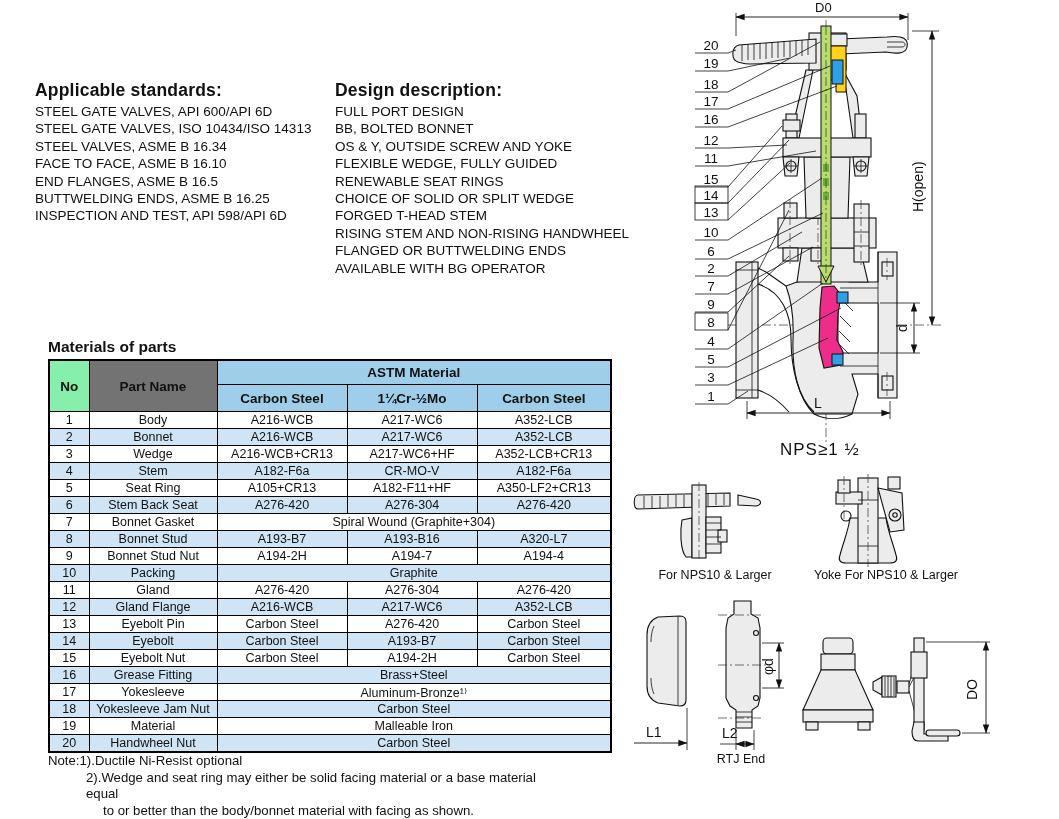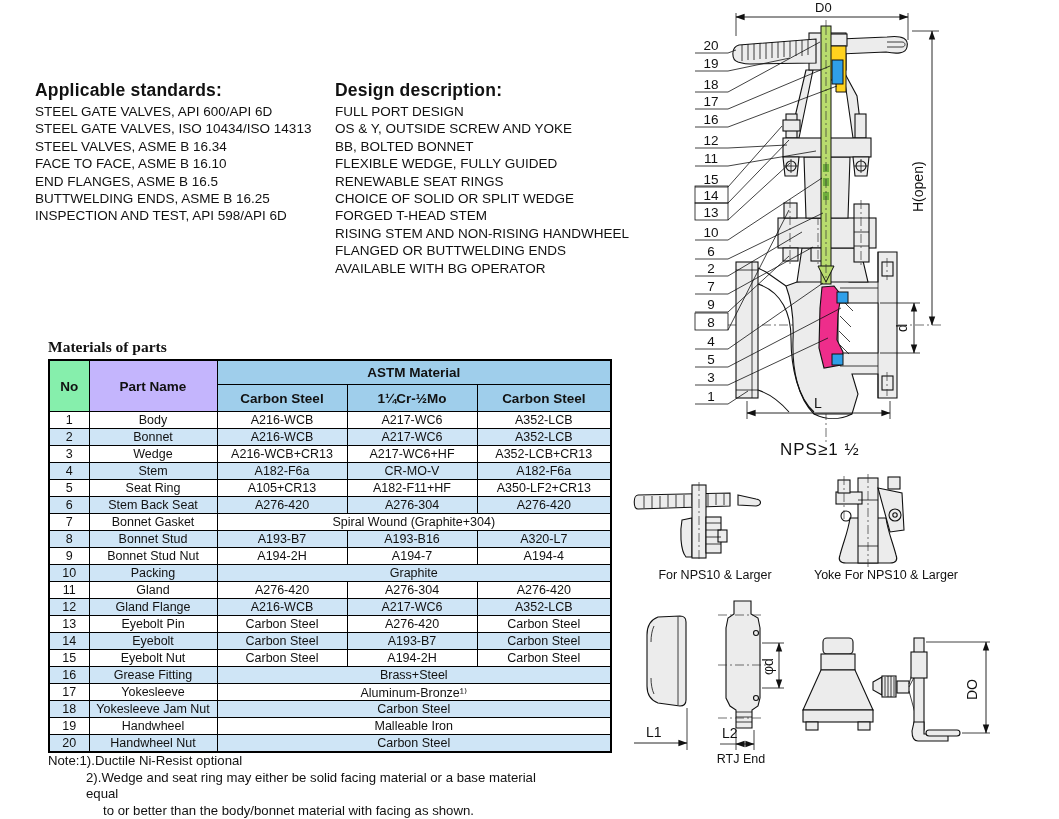--- a/index.html
+++ b/index.html
@@ -45,46 +45,46 @@
         <li>END FLANGES, ASME B 16.5</li>
         <li>BUTTWELDING ENDS, ASME B 16.25</li>
         <li>INSPECTION AND TEST, API 598/API 6D</li>
       </ul>
   </div>
 
   <div class="abs" style="left:335px;top:80px;width:320px;">
     <div class="sec-title">Design description:</div>
     <ul class="plain-list" id="design-list">
         <li>FULL PORT DESIGN</li>
+        <li>BB, BOLTED BONNET</li>
         <li>OS &amp; Y, OUTSIDE SCREW AND YOKE</li>
-        <li>BB, BOLTED BONNET</li>
         <li>FLEXIBLE WEDGE, FULLY GUIDED</li>
         <li>RENEWABLE SEAT RINGS</li>
         <li>CHOICE OF SOLID OR SPLIT WEDGE</li>
         <li>FORGED T-HEAD STEM</li>
         <li>RISING STEM AND NON-RISING HANDWHEEL</li>
         <li>FLANGED OR BUTTWELDING ENDS</li>
         <li>AVAILABLE WITH BG OPERATOR</li>
       </ul>
   </div>
 
-  <div class="abs" id="materials-title" style="left:48px;top:338px;font-family:Liberation Serif, serif;">Materials of parts</div>
+  <div class="abs" id="materials-title" style="left:48px;top:338px;">Materials of parts</div>
 
   <table class="mat abs" style="left:48px;top:359px;width:562px;">
     <colgroup>
         <col style="width:40px">
         <col style="width:128px">
         <col style="width:130px">
         <col style="width:130px">
         <col style="width:134px">
       </colgroup>
     <thead>
       <tr>
         <th rowspan="2" class="hd" style="height: 50px; background: #86efac;">No</th>
-        <th rowspan="2" class="hd" style="background: #c4b5fd;">Part Name</th>
+        <th rowspan="2" class="hd" style="background: #737373;">Part Name</th>
         <th colspan="3" class="hd" style="height: 23px; background: rgb(159, 206, 235);">ASTM Material</th>
       </tr>
       <tr>
         <th class="hd" style="height: 25px; background: rgb(159, 206, 235);">Carbon Steel</th>
         <th class="hd" style="background: rgb(159, 206, 235);">1¼Cr-½Mo</th>
         <th class="hd" style="background: rgb(159, 206, 235);">Carbon Steel</th>
       </tr>
     </thead>
     <tbody id="mat-body">
         <tr>
@@ -198,21 +198,21 @@
           <td>Yokesleeve</td>
           <td colspan="3">Aluminum-Bronze¹⁾</td>
         </tr>
         <tr style="background: rgb(207, 229, 246);">
           <td>18</td>
           <td>Yokesleeve Jam Nut</td>
           <td colspan="3">Carbon Steel</td>
         </tr>
         <tr>
           <td>19</td>
-          <td>Handwheel</td>
+          <td>Material</td>
           <td colspan="3">Malleable Iron</td>
         </tr>
         <tr style="background: rgb(207, 229, 246);">
           <td>20</td>
           <td>Handwheel Nut</td>
           <td colspan="3">Carbon Steel</td>
         </tr>
       </tbody>
   </table>
 

